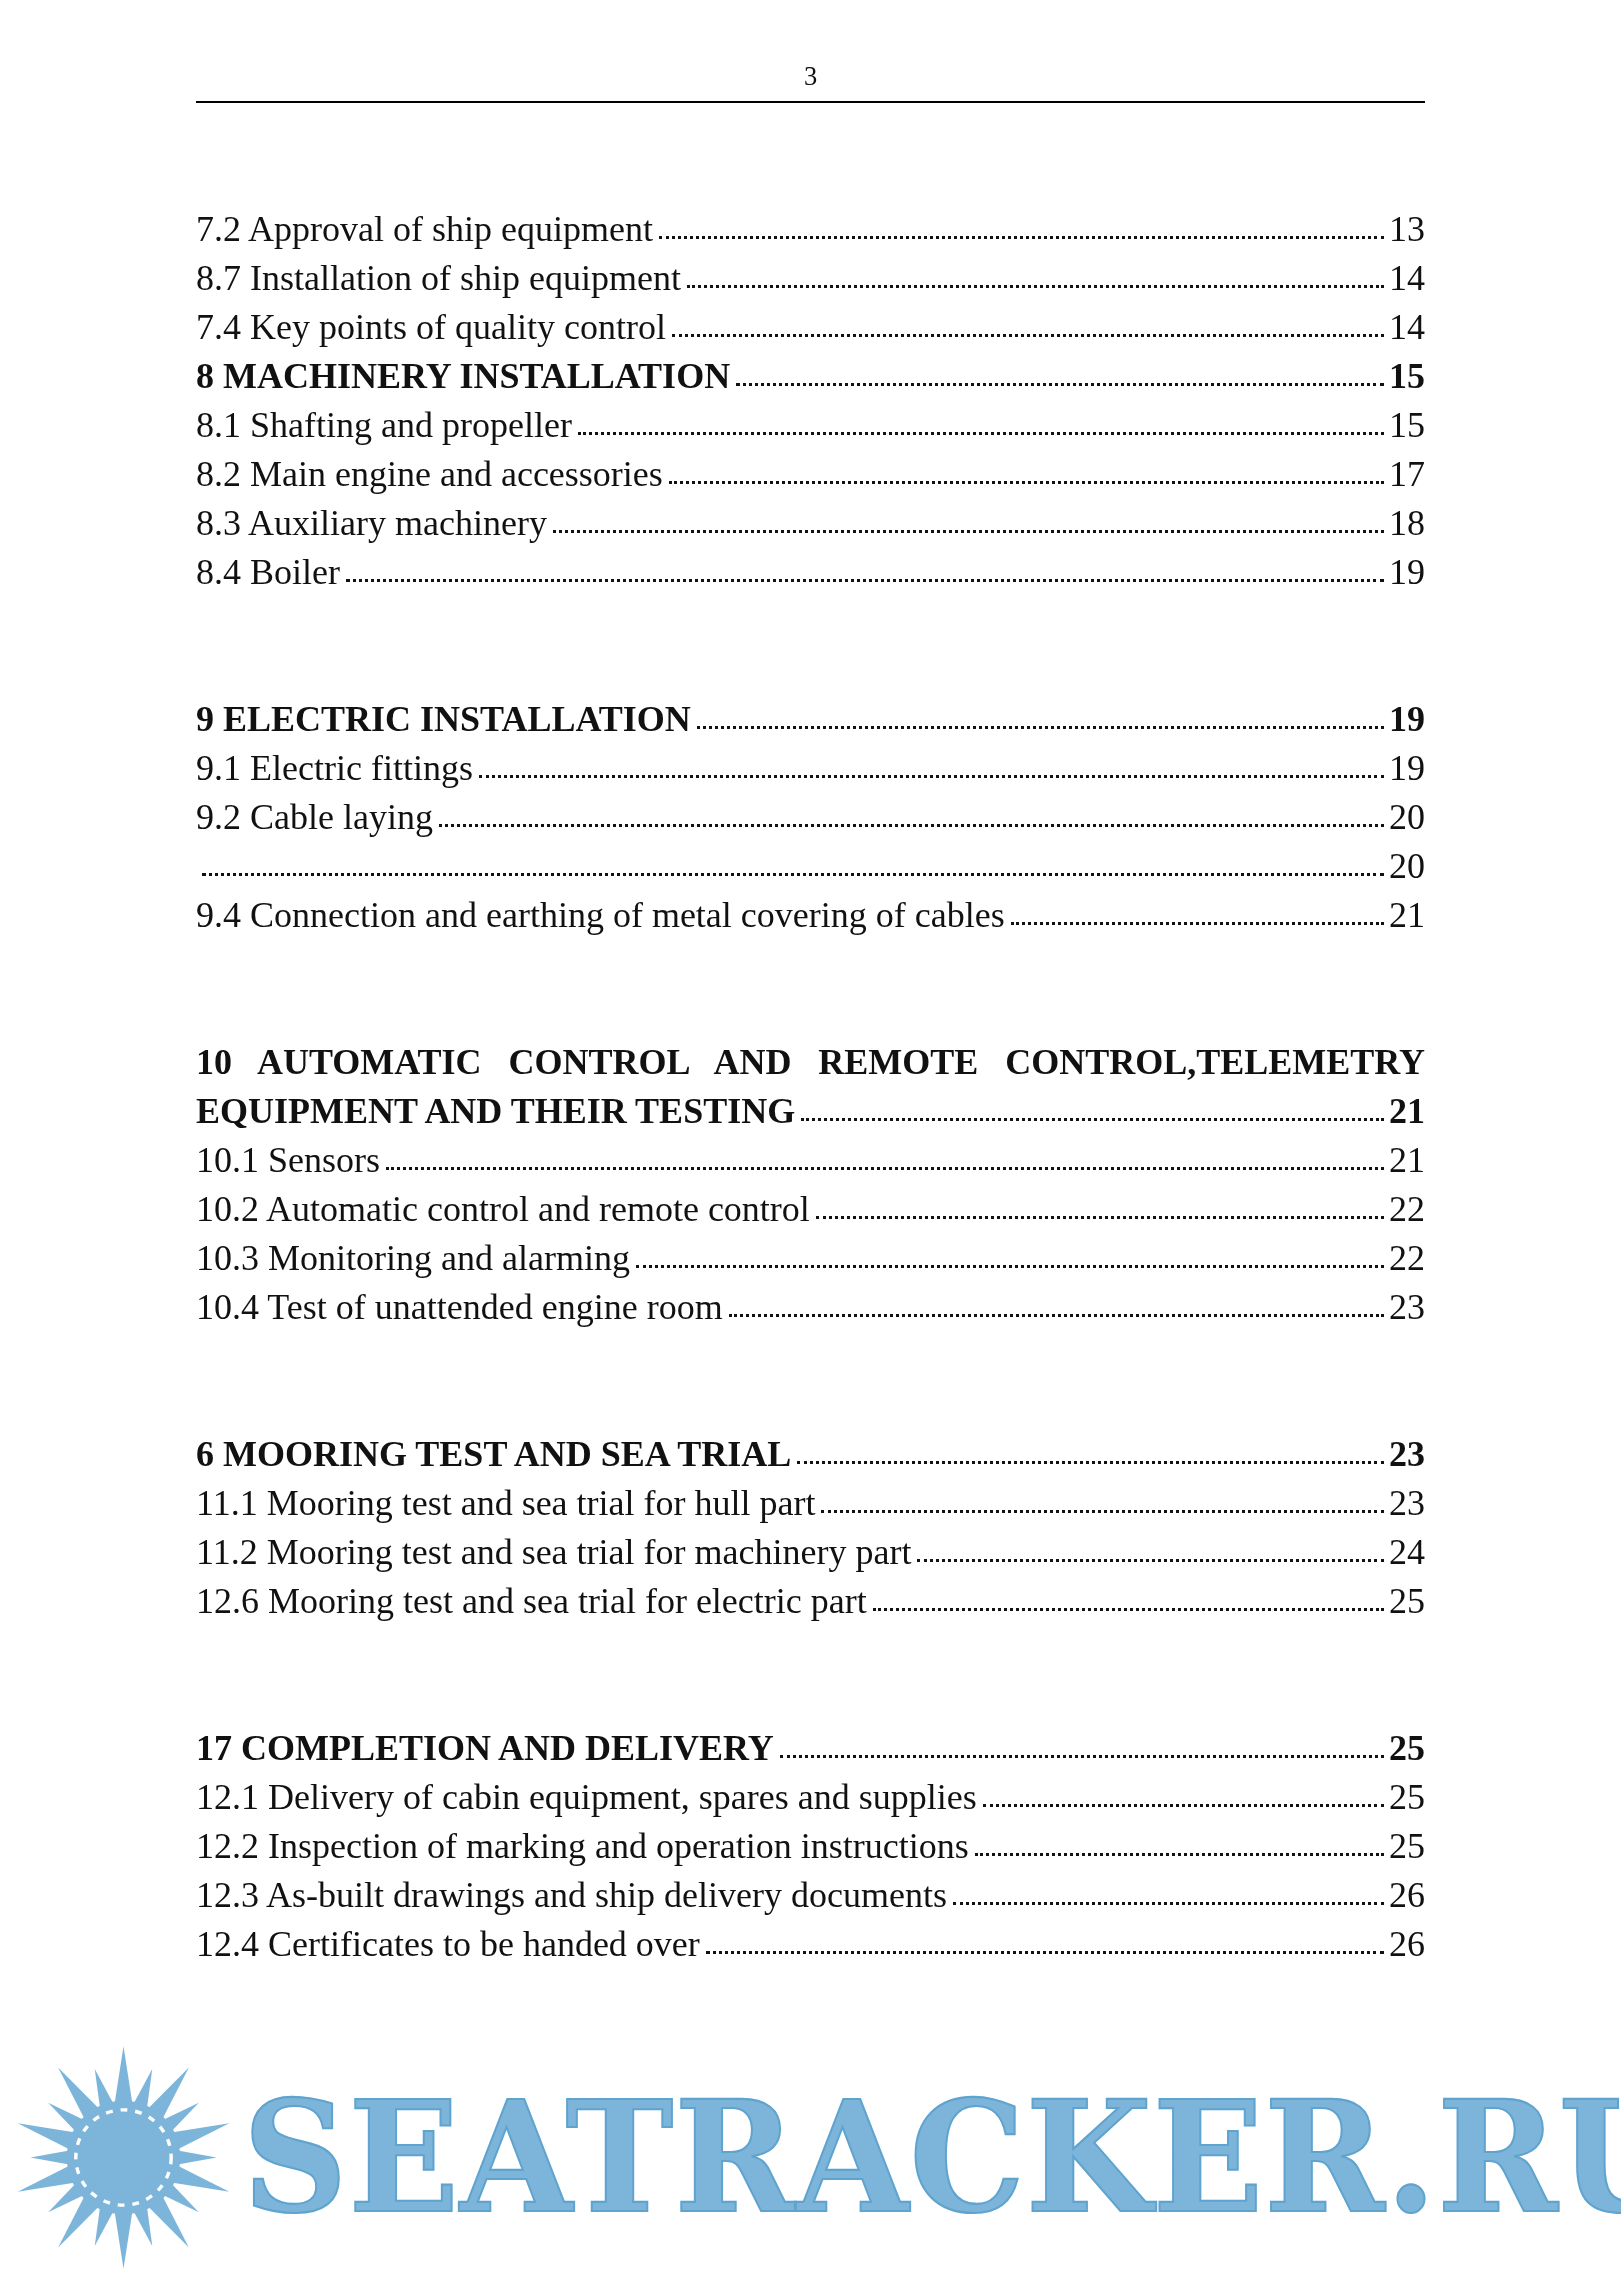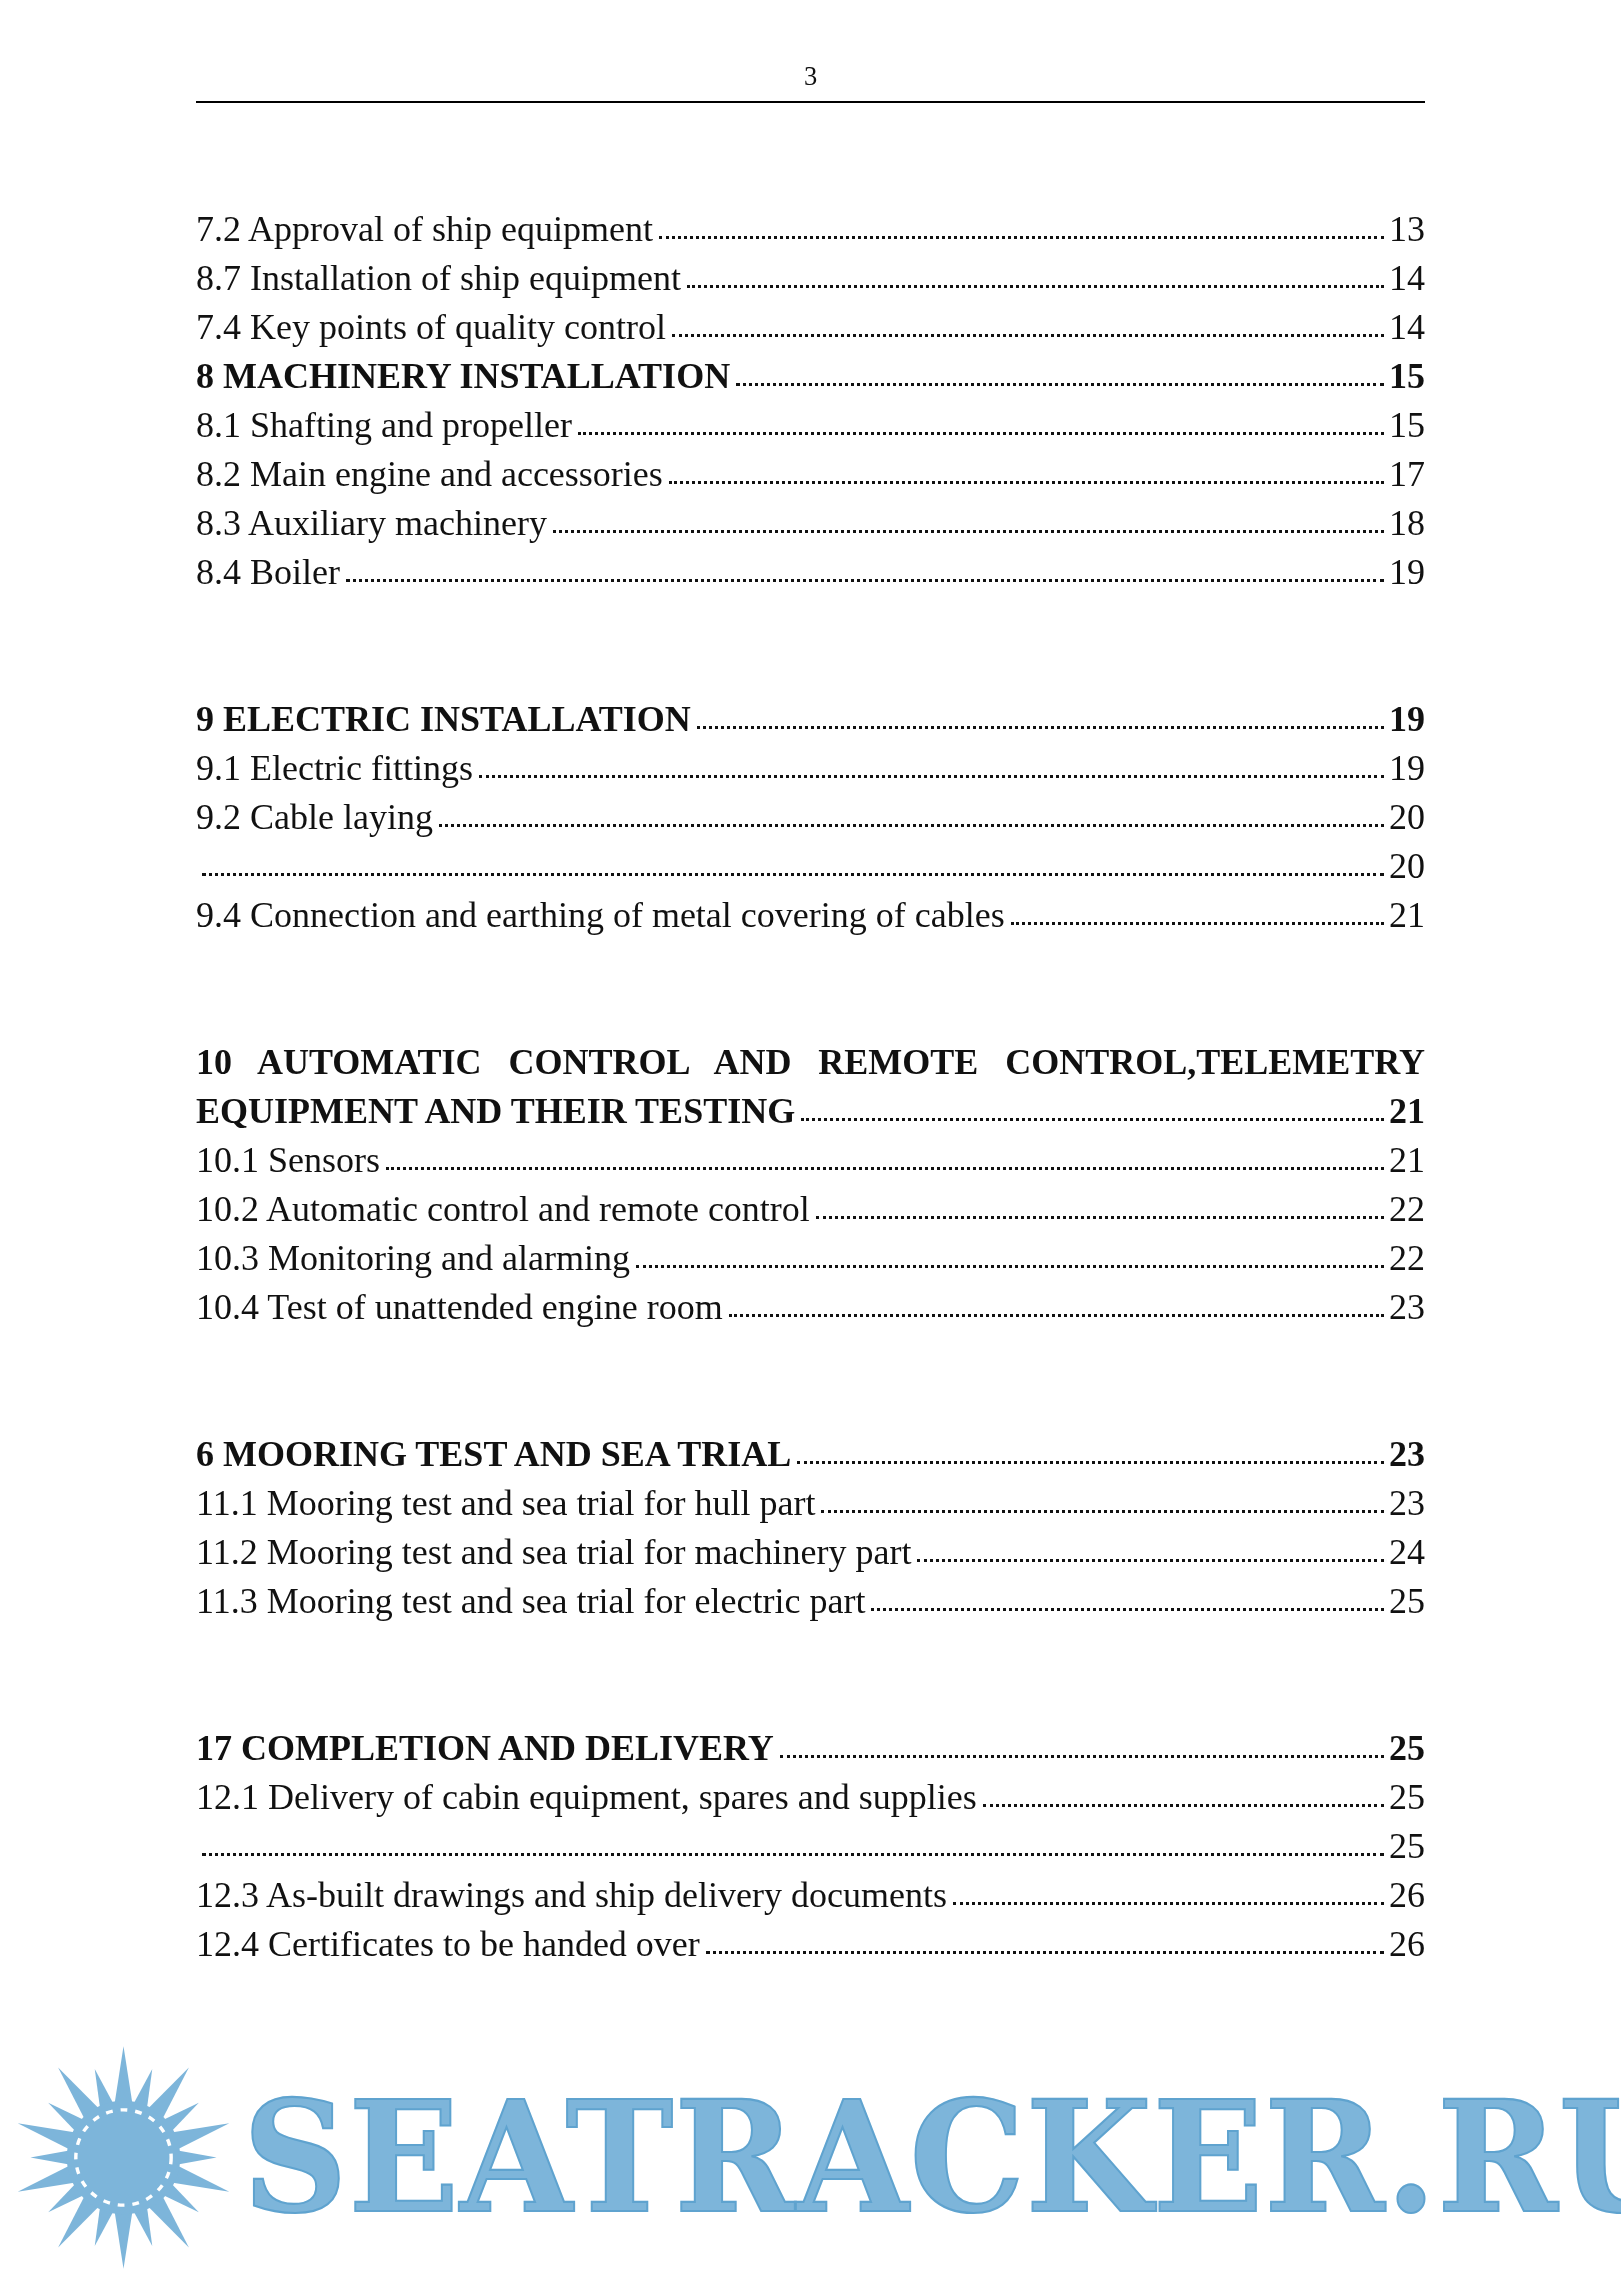--- a/index.html
+++ b/index.html
@@ -186,36 +186,37 @@
         <span class="toc-label">11.1 Mooring test and sea trial for hull part</span>
         <span class="toc-dots"></span>
         <span class="toc-page">23</span>
       </div>
       <div class="toc-row">
         <span class="toc-label">11.2 Mooring test and sea trial for machinery part</span>
         <span class="toc-dots"></span>
         <span class="toc-page">24</span>
       </div>
       <div class="toc-row">
-        <span class="toc-label">11.3 Mooring test and sea trial for electric part</span>
+        <span class="toc-label">12.6 Mooring test and sea trial for electric part</span>
         <span class="toc-dots"></span>
         <span class="toc-page">25</span>
       </div>
       <div class="toc-gap"></div>
       <div class="toc-row toc-bold">
         <span class="toc-label">17 COMPLETION AND DELIVERY</span>
         <span class="toc-dots"></span>
         <span class="toc-page">25</span>
       </div>
       <div class="toc-row">
         <span class="toc-label">12.1 Delivery of cabin equipment, spares and supplies</span>
         <span class="toc-dots"></span>
         <span class="toc-page">25</span>
       </div>
       <div class="toc-row">
+        <span class="toc-label">12.2 Inspection of marking and operation instructions</span>
         <span class="toc-dots"></span>
         <span class="toc-page">25</span>
       </div>
       <div class="toc-row">
         <span class="toc-label">12.3 As-built drawings and ship delivery documents</span>
         <span class="toc-dots"></span>
         <span class="toc-page">26</span>
       </div>
       <div class="toc-row">
         <span class="toc-label">12.4 Certificates to be handed over</span>

